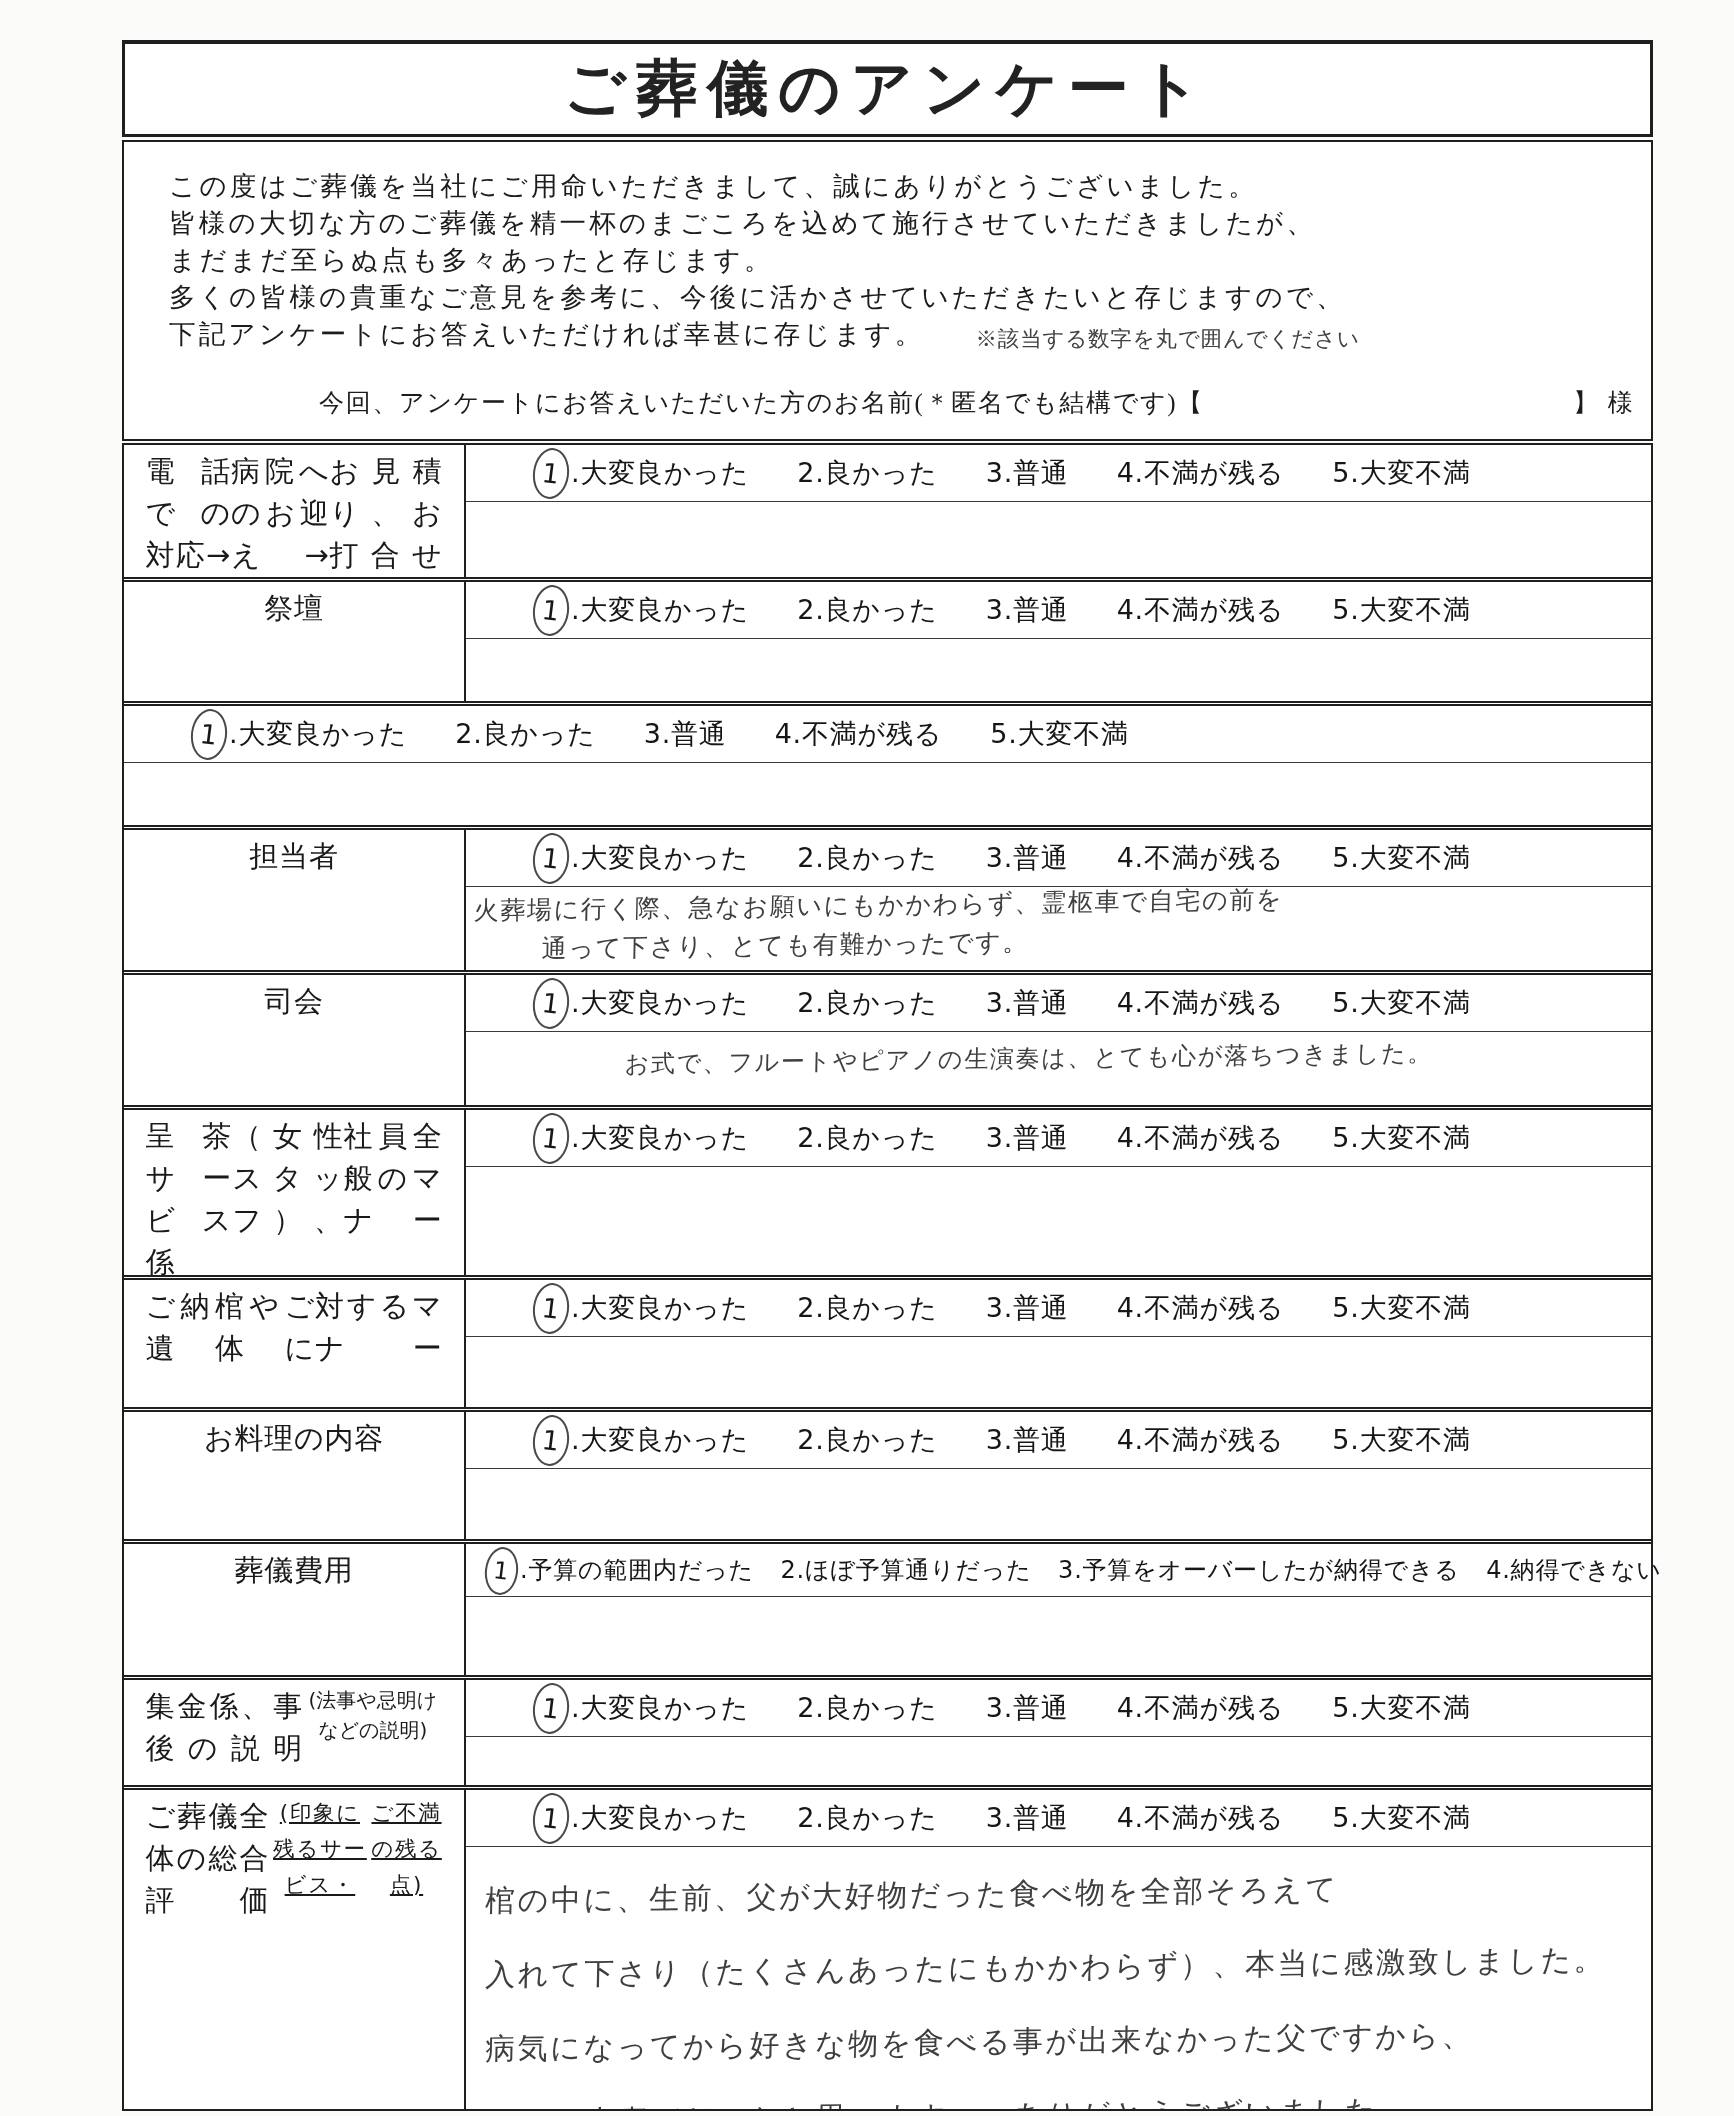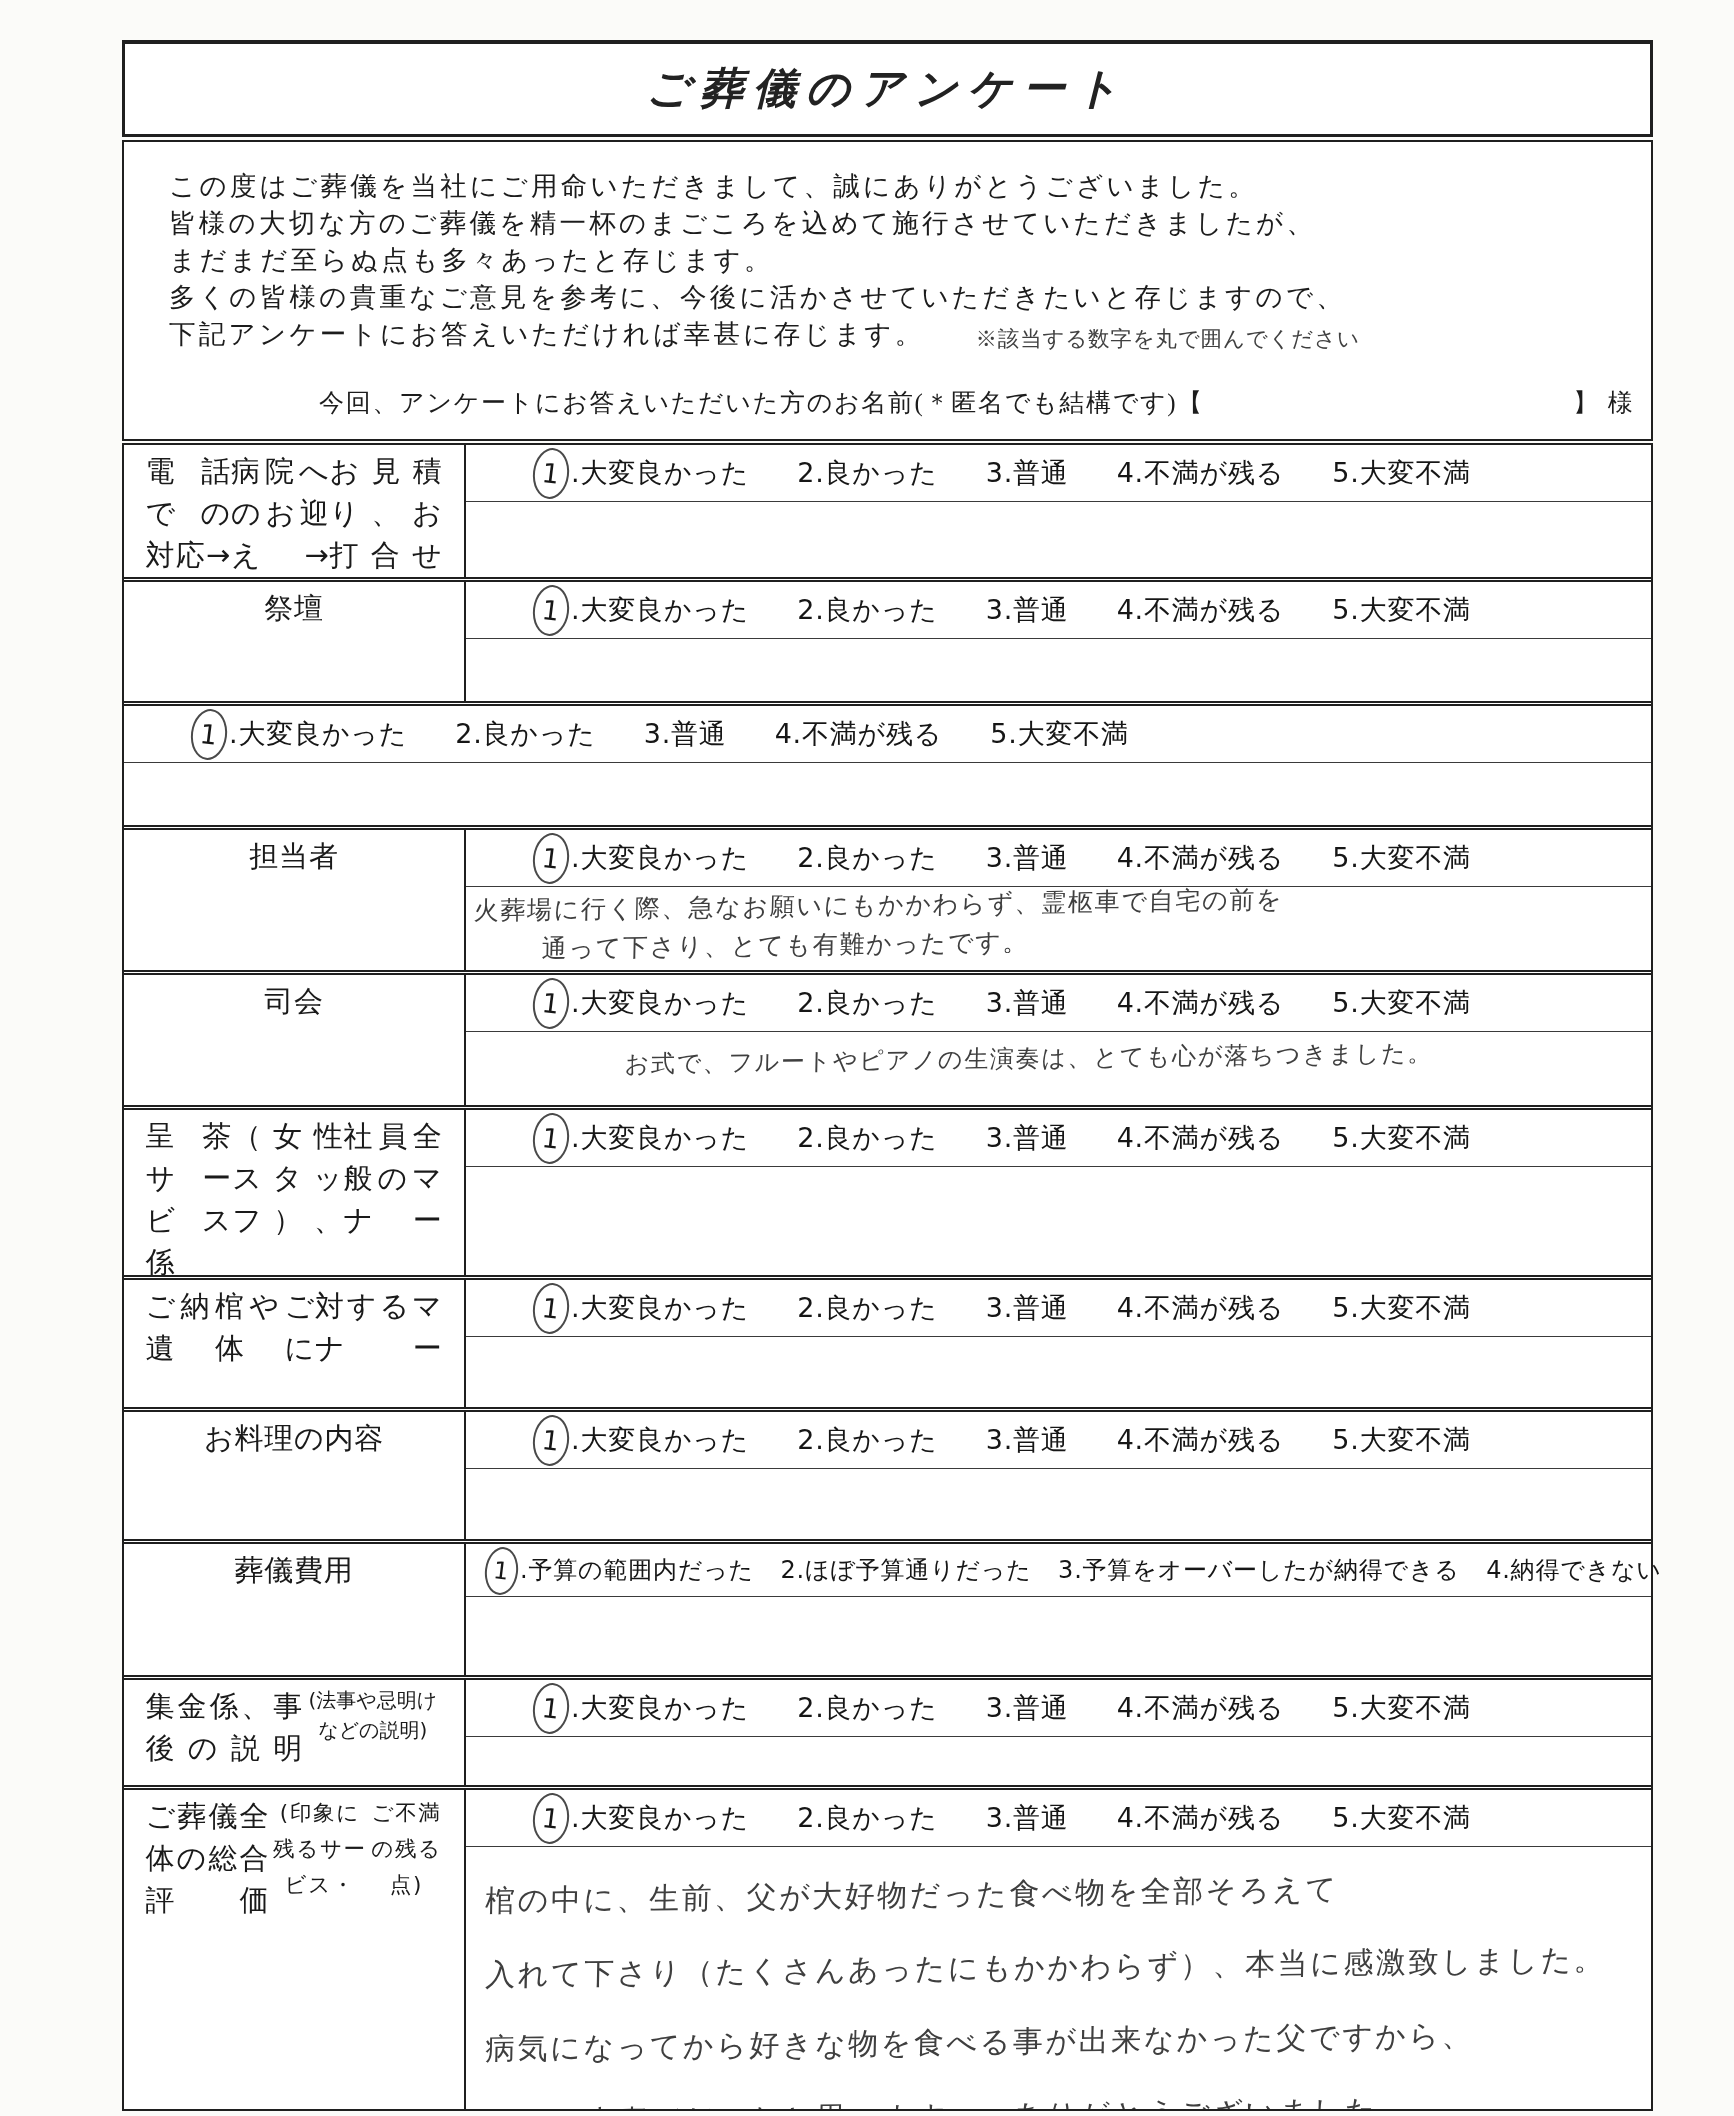--- a/index.html
+++ b/index.html
@@ -4,40 +4,40 @@
 <style>
   html,body{margin:0;padding:0;}
   body{
     width:1734px;height:2116px;position:relative;
     background:#fbfbf9;color:#1c1c1c;
     font-family:"DejaVu Sans","Liberation Sans",sans-serif;
   }
   .sheet{position:absolute;left:122px;top:40px;width:1531px;}
   .box{background:#ffffff;box-sizing:border-box;border:3.3px solid #1f1f1f;}
   .title-box{height:97px;display:flex;align-items:center;justify-content:center;border-width:4.1px 3.3px 3.3px 3.3px;}
-  .title{font-size:43px;font-weight:bold;letter-spacing:10px;color:#222;font-style:italic;}
+  .title{font-size:61px;font-weight:bold;letter-spacing:10px;color:#222;}
   .intro-box{margin-top:2.5px;border-width:2.5px;height:301px;padding:26.5px 11.6px 0 45px;font-family:Liberation Serif, serif;}
   .intro-line{font-size:26.5px;line-height:37px;letter-spacing:3.3px;white-space:nowrap;}
   .intro-line-wrap{display:flex;align-items:flex-end;white-space:nowrap;}
   .note{font-size:21.5px;letter-spacing:0.8px;margin-left:51px;color:#404040;}
   .name-row{display:flex;align-items:flex-end;margin-top:31px;padding:0 5px 0 150px;font-size:25px;letter-spacing:1.7px;}
   .name-gap{flex:1;min-height:35px;}
   .table-box{margin-top:2.5px;border-width:2.5px;display:flex;flex-direction:column;}
   .row{display:flex;box-sizing:border-box;border-top:5px double #1f1f1f;background:#fff;}
   .row:first-child{border-top:none;}
   .row-1{height:132px}.row-2{height:124px}.row-3{height:124px}.row-4{height:145px}
   .row-5{height:135px}.row-6{height:170px}.row-7{height:132px}.row-8{height:132px}
   .row-9{height:136px}.row-10{height:110px}.row-11{height:324px}
   .label-cell{width:342px;box-sizing:border-box;border-right:2.5px solid #1f1f1f;
     display:flex;flex-direction:row;justify-content:center;padding:5px 21.5px;}
   .label-line{font-size:29px;line-height:42px;letter-spacing:0.8px;
     text-align:justify;text-align-last:justify;text-justify:inter-character;color:#1a1a1a;}
   .sub-line{font-size:20px;line-height:30px;text-align:center;letter-spacing:0;color:#1a1a1a;}
   .row-11 .label-line{margin-bottom:15px;}
-  .row-11 .sub-line{font-size:21.5px;line-height:36px;letter-spacing:1.7px;}
+  .row-11 .sub-line{font-size:21.5px;line-height:36px;letter-spacing:1.7px;text-decoration:underline;}
   .answer-cell{flex:1;display:flex;flex-direction:column;min-width:0;}
   .opts{display:flex;align-items:center;gap:48px;padding:10px 5px 10px 79px;
     border-bottom:1.7px solid #3a3a3a;font-size:27px;letter-spacing:0.8px;white-space:nowrap;color:#161616;}
   .opts.compact{gap:26.5px;padding-left:31px;font-size:24px;}
   .opt{display:inline-flex;align-items:center;}
   .circle{display:inline-flex;align-items:center;justify-content:center;
     min-width:36px;height:51px;border:2.5px solid #4a4a4a;border-radius:50%;
     transform:rotate(7deg);margin:-8.3px 1.7px -10px -11.6px;box-sizing:border-box;}
   .opts.compact .circle{min-width:33px;height:48px;}
   .comment{flex:1;padding:5px 11.6px 5px 8.3px;overflow:hidden;}

